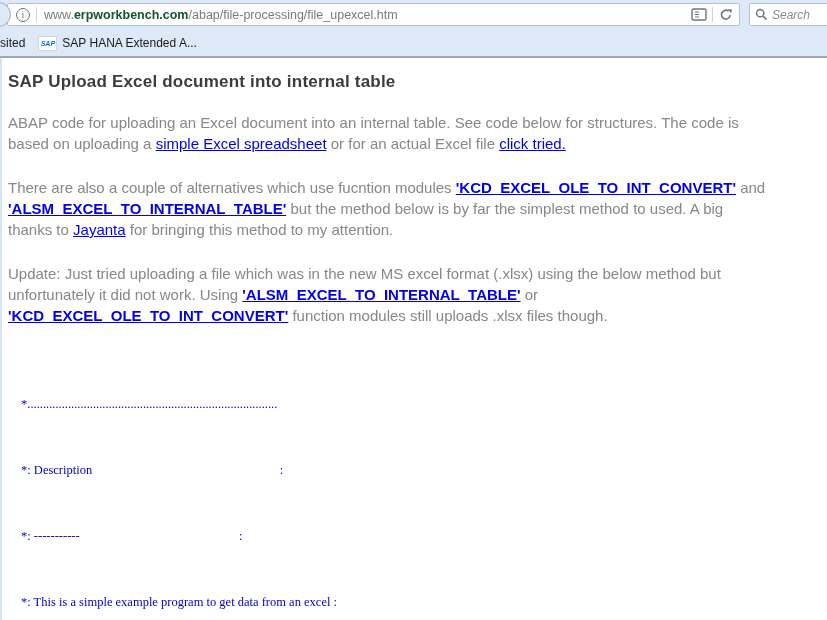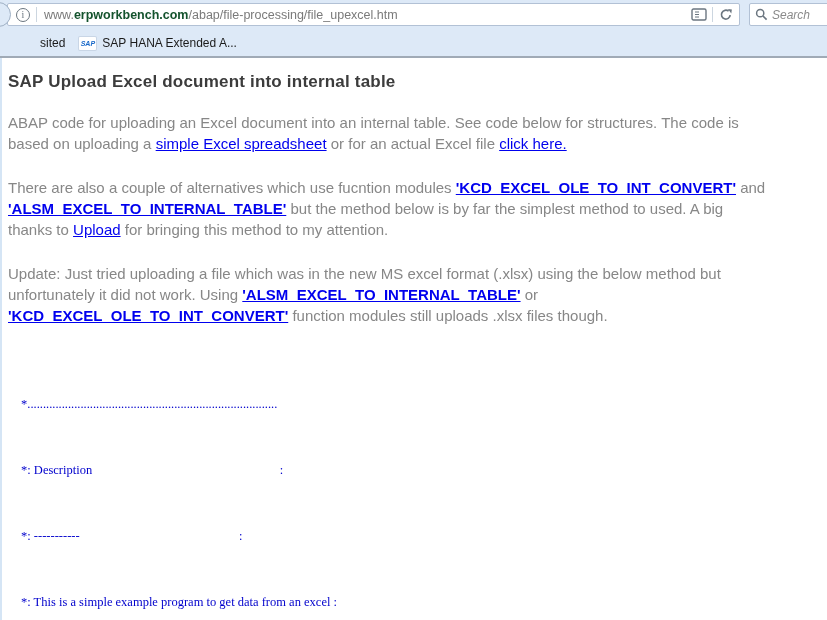--- a/index.html
+++ b/index.html
@@ -20,21 +20,21 @@
   .url-text { flex:1; font-size:12.5px; color:#7a7a7a; padding-left:7px; white-space:nowrap; overflow:hidden; }
   .url-domain { color:#14532d; font-weight:bold; }
   .tool-ic { flex:0 0 auto; display:flex; align-items:center; justify-content:center;
              width:26px; height:20px; }
   .search-box { flex:0 0 auto; width:80px; height:23px; background:#fff; border:1px solid #b2c1d5;
                 border-radius:2px; margin-left:9px; margin-right:-2px; display:flex; align-items:center; }
   .search-input { border:0; outline:0; width:48px; font-size:12px; font-family:"Liberation Sans",sans-serif;
                   color:#444; background:transparent; }
   .search-input::placeholder { font-style:italic; color:#8a8a8a; }
 
-  .bookmarks { height:27px; display:flex; align-items:center;padding-left:40px; }
+  .bookmarks { height:27px; display:flex; align-items:center; }
   .bm-partial { font-size:12px; color:#1a1a1a; margin-right:10px; white-space:nowrap; }
   .bm-item { display:flex; align-items:flex-end; gap:6px; padding:2px 4px; }
   .favicon { width:17px; height:13px; background:#fff; color:#1868c8; font-size:7px; font-weight:bold;
              font-style:italic; text-align:center; line-height:13px; border-radius:1px;
              box-shadow:0 0 0 1px #c9d6e6; }
   .bm-label { font-size:12px; color:#1a1a1a; white-space:nowrap; }
 
   
   .content { height:562px; background:#fff; border-left:2px solid #d5e5f5; padding:14px 24px 0 6px; }
   h1.page-title { font-size:17px; font-weight:bold; color:#3c3c3c; letter-spacing:.2px; margin:0 0 20px 0; }
@@ -97,25 +97,25 @@
     </div>
   </div>
 </div>
 
 <div class="content">
 
   <h1 class="page-title">SAP Upload Excel document into internal table</h1>
 
   <div class="para">
     <span>ABAP code for uploading an Excel document into an internal table. See code below for structures. The code is</span><br>
-    <span>based on uploading a </span><a>simple Excel spreadsheet</a><span> or for an actual Excel file </span><a>click here.</a>
+    <span>based on uploading a </span><a>simple Excel spreadsheet</a><span> or for an actual Excel file </span><a>click tried.</a>
   </div>
 
   <div class="para">
-    <span>There are also a couple of alternatives which use fucntion modules </span><a class="fm">'KCD_EXCEL_OLE_TO_INT_CONVERT'</a><span> and</span><br><a class="fm">'ALSM_EXCEL_TO_INTERNAL_TABLE'</a><span> but the method below is by far the simplest method to used. A big</span><br><span>thanks to </span><a>Upload</a><span> for bringing this method to my attention.</span>
+    <span>There are also a couple of alternatives which use fucntion modules </span><a class="fm">'KCD_EXCEL_OLE_TO_INT_CONVERT'</a><span> and</span><br><a class="fm">'ALSM_EXCEL_TO_INTERNAL_TABLE'</a><span> but the method below is by far the simplest method to used. A big</span><br><span>thanks to </span><a>Jayanta</a><span> for bringing this method to my attention.</span>
   </div>
 
   <div class="para">
     <b>Update:</b><span> Just tried uploading a file which was in the new MS excel format (.xlsx) using the below method but</span><br><span>unfortunately it did not work. Using </span><a class="fm">'ALSM_EXCEL_TO_INTERNAL_TABLE'</a><span> or</span><br><a class="fm">'KCD_EXCEL_OLE_TO_INT_CONVERT'</a><span> function modules still uploads .xlsx files though.</span>
   </div>
 
   <div class="codeblock">
     <div class="cmt">*................................................................................</div>
     <div class="cmt">*: Description                                                            :</div>
     <div class="cmt">*: -----------                                                   :</div>

